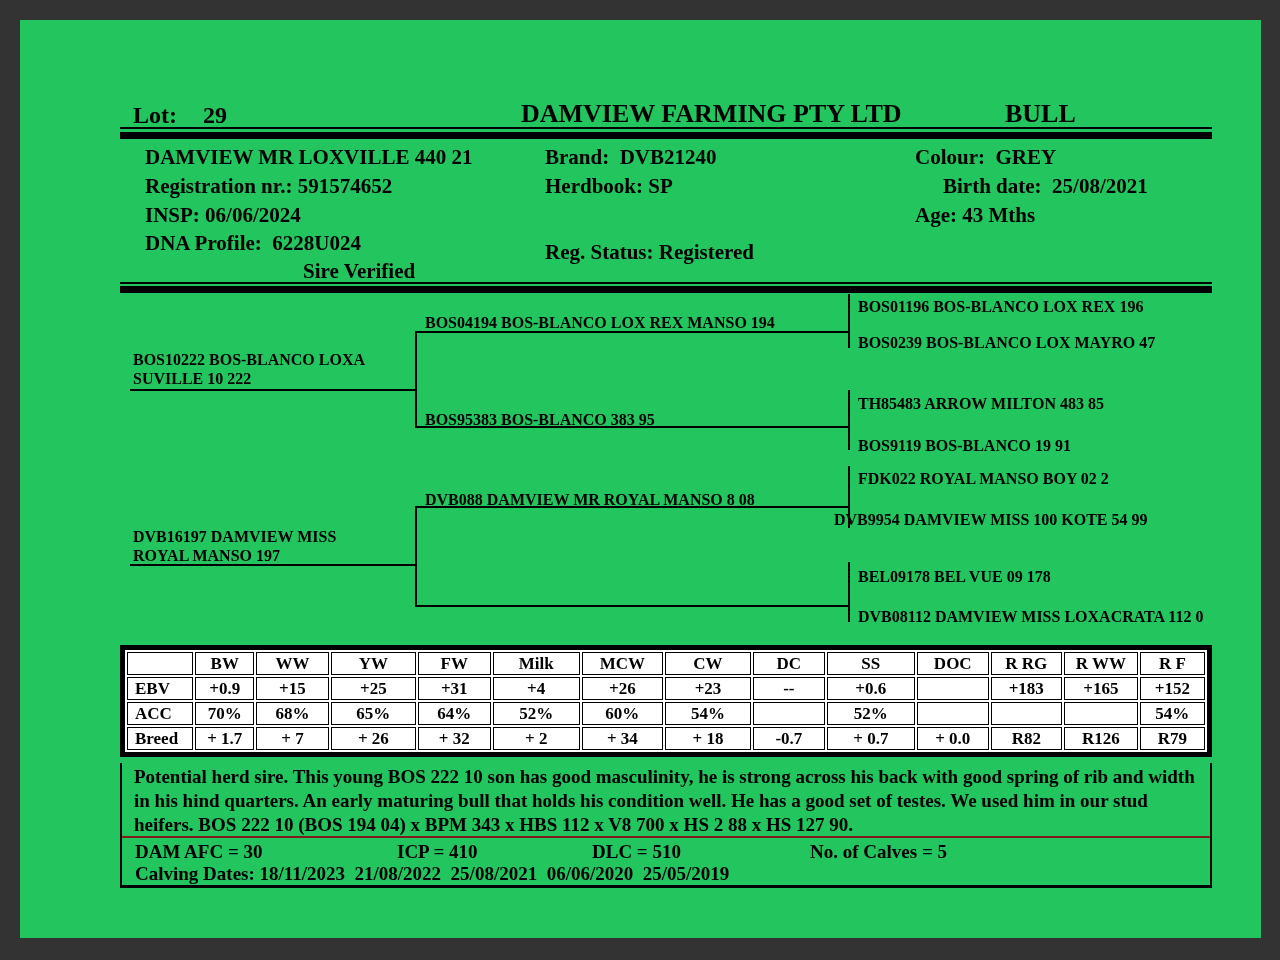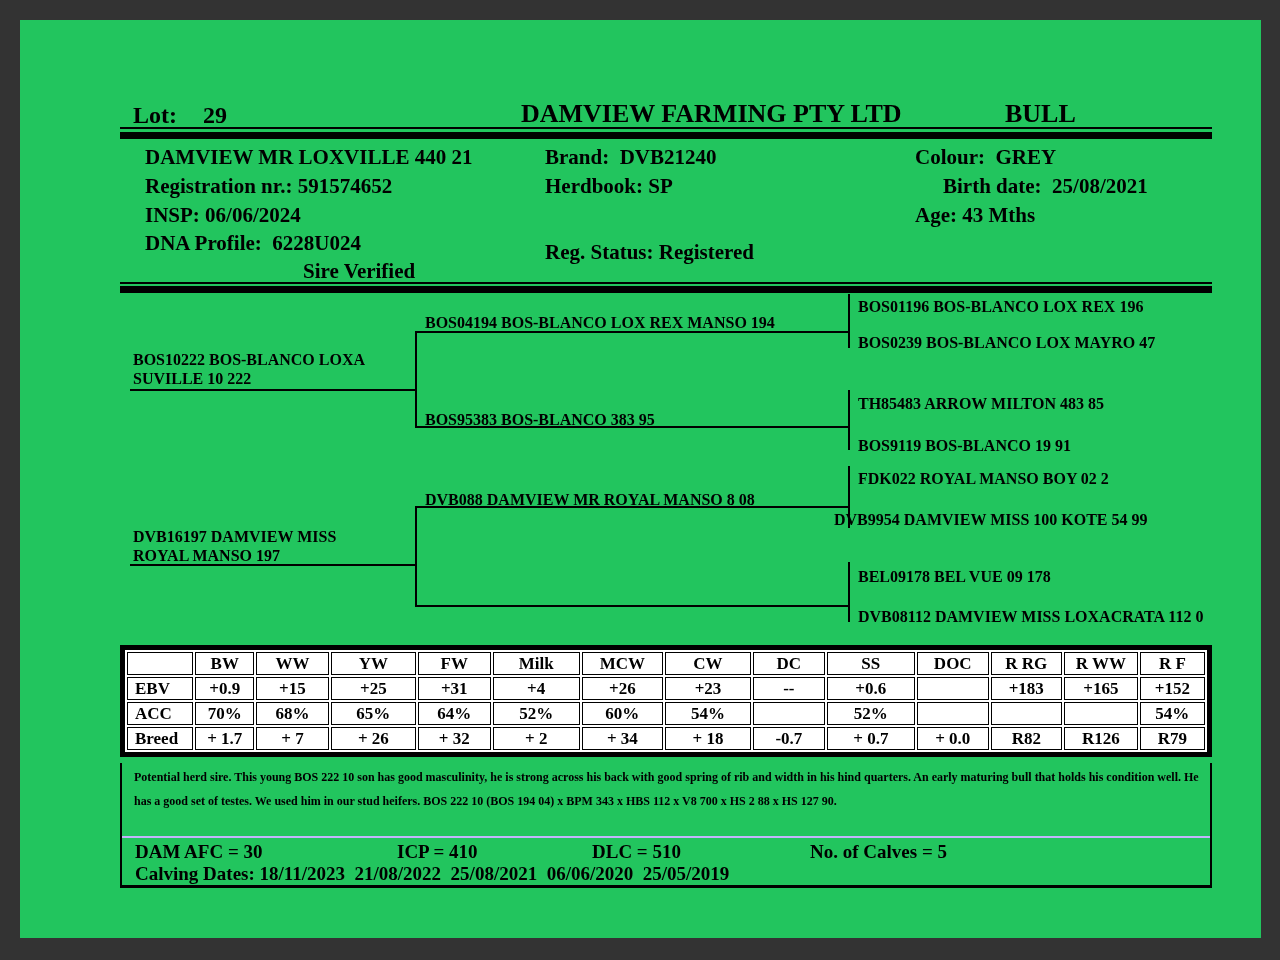--- a/index.html
+++ b/index.html
@@ -39,23 +39,23 @@
   }
   .ebv-wrap td.rowlabel{text-align:left;padding-left:7px;}
   
   .notes-box{
     position:absolute;left:100px;top:743px;width:1092px;height:125px;
     border:2px solid #000;border-top:none;border-bottom-width:3px;
     box-sizing:border-box;
   }
   .desc{
     height:75px;box-sizing:border-box;
-    border-bottom:2px solid #c4b5fd;
+    border-bottom:2px solid #7f1d1d;
     padding:2px 10px 0 12px;
-    font-weight:bold;font-size:12px;line-height:24px;
+    font-weight:bold;font-size:19px;line-height:24px;
   }
   .stats{position:relative;height:44px;}
 </style>
 </head>
 <body>
 
 <div class="page">
 
   <div class="t s24" style="left:113px;top:81px;">Lot:</div>
   <div class="t s24" style="left:183px;top:81px;">29</div>

